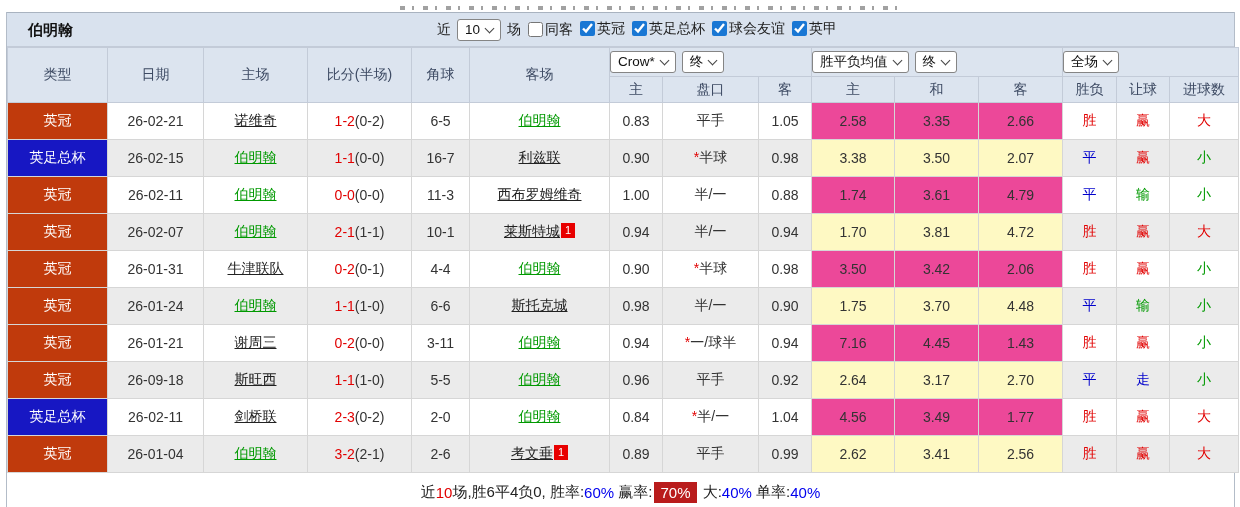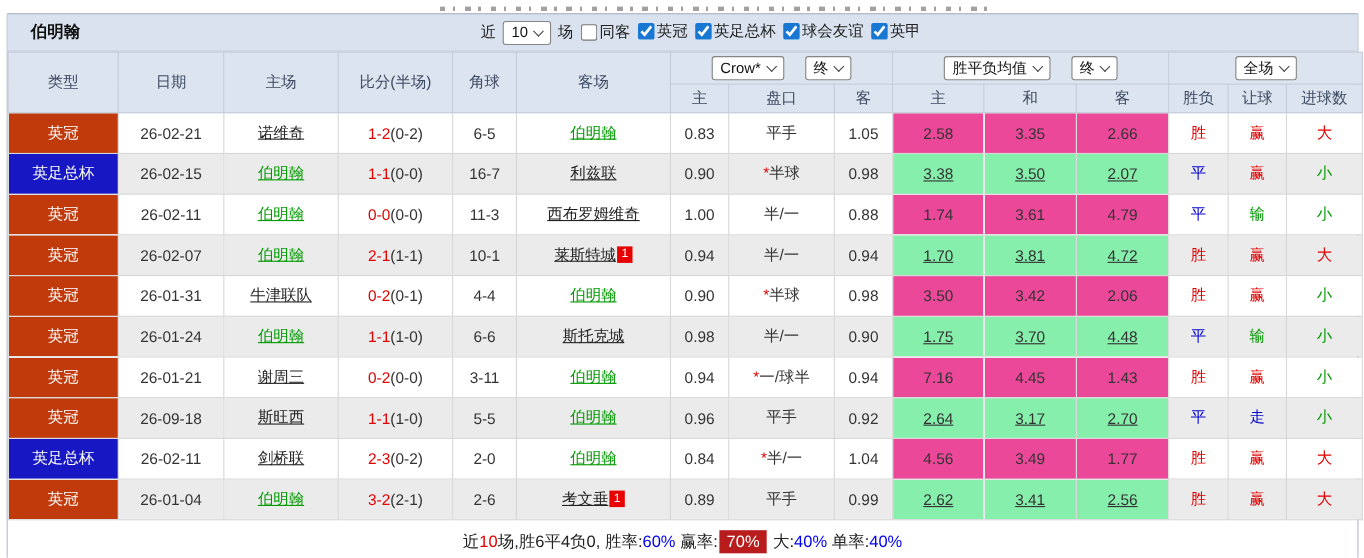--- a/index.html
+++ b/index.html
@@ -20,25 +20,25 @@
   .sel{display:inline-flex;align-items:center;gap:6px;background:#fff;border:1px solid #858585;border-radius:3px;
        padding:2px 7px;font-size:13.5px;color:#111;line-height:16px;cursor:default;}
   .chev{width:6px;height:6px;border-right:1.8px solid #444;border-bottom:1.8px solid #444;
         transform:rotate(45deg);margin-top:-3px;flex:0 0 auto;}
   
   table{border-collapse:collapse;table-layout:fixed;width:1227px;font-size:14px;}
   thead th{background:#dce4ef;color:#3d4a63;font-weight:normal;font-size:14px;
            border:1px solid #c3cbd8;padding:0;}
   thead tr.hr1 th{height:28px;}
   thead tr.hr2 th{height:25px;}
-  .selcell{display:flex;align-items:center;justify-content:center;gap:19px;}
+  .selcell{display:flex;align-items:center;gap:6px;}
   tbody td{border:1px solid #d6d6d6;text-align:center;height:36px;padding:0;background:#fff;overflow:hidden;}
   tbody tr.alt td{background:#ebebeb;}
   tbody td.avg{background:#ec4899;}
-  tbody tr.alt td.avg{background:#86efac;text-decoration:underline;}
+  tbody tr.alt td.avg{background:#fef9c3;}
   td.league{color:#fff;font-size:14px;}
   .lg-red{background:#c03a0c !important;}
   .lg-blue{background:#1717c3 !important;}
   .t-red{color:#e10000;}
   .t-blue{color:#0000cc;}
   .t-green{color:#009900;}
   td.team{color:#222;text-decoration:underline;}
   td.team.green{color:#009900;}
   .score-ft{color:#e10000;}
   .score-ht{color:#333;text-align:center;}

